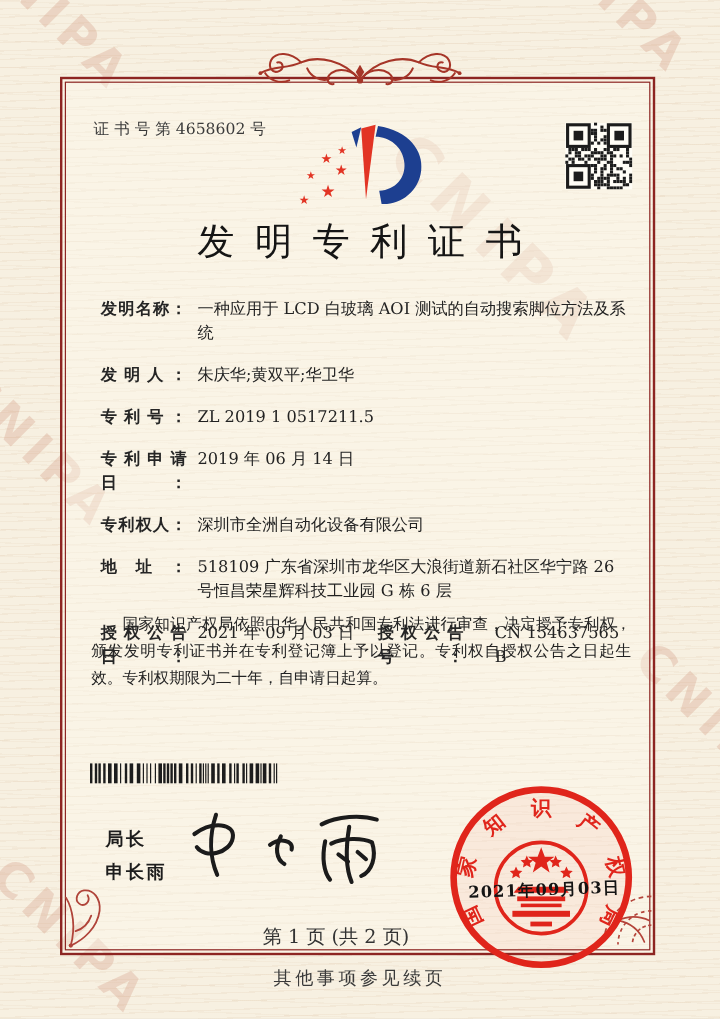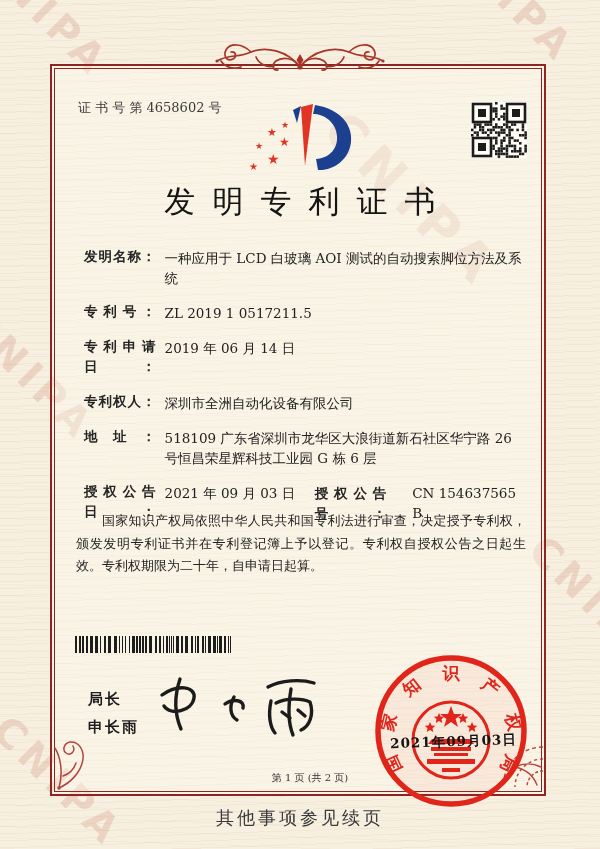--- a/index.html
+++ b/index.html
@@ -28,42 +28,42 @@
   .qr{position:absolute;left:471px;top:102px;width:56px;height:56px;z-index:2;}
   .logo{position:absolute;left:245px;top:102px;width:115px;height:82px;z-index:2;}
   .title{
     position:absolute;left:0;top:181px;width:100%;text-align:center;z-index:2;
     font-size:31px;font-weight:400;letter-spacing:0.55em;text-indent:0.55em;color:#151515;
   }
   .fields{position:absolute;left:84px;top:248px;width:444px;font-size:13.5px;line-height:20px;z-index:2;}
   .frow{margin-bottom:15px;display:flex;align-items:flex-start;}
   .flabel{
     display:inline-block;width:5.3em;min-width:5.3em;text-align:justify;text-align-last:justify;
-    color:#252525;font-weight:600;margin-right:9px;font-family:Liberation Mono, monospace;
+    color:#252525;font-weight:600;margin-right:9px;
   }
   .fvalue{color:#222;}
   .grow{display:flex;align-items:flex-start;}
   .grow .v1{display:inline-block;width:153px;}
   .grow .flabel2{display:inline-block;width:5.3em;min-width:5.3em;text-align:justify;text-align-last:justify;color:#252525;font-weight:600;margin-right:26px;}
   .body-text{position:absolute;left:62px;top:496px;width:478px;z-index:2;
     font-size:13px;line-height:1.74;text-align:justify;color:#232323;}
   .body-text p{margin:14px;text-indent:2em;}
   .barcode{position:absolute;left:75px;top:636px;z-index:2;}
   .signer{position:absolute;left:88px;top:690px;z-index:2;
     font-family:"DejaVu Sans","Liberation Sans",sans-serif;font-size:15px;font-weight:600;color:#1d1d1d;}
   .signer div{margin-bottom:9px;letter-spacing:2px;}
   .sig{position:absolute;left:150px;top:665px;z-index:2;}
   .seal{position:absolute;left:372px;top:652px;width:158px;height:158px;z-index:4;}
   .seal svg text{font-family:"DejaVu Serif","Liberation Serif",serif;font-size:17px;font-weight:700;fill:#e0251b;}
   .seal-date{
     position:absolute;left:366px;top:733px;width:175px;text-align:center;z-index:5;
     font-size:13.5px;font-weight:700;color:#141414;letter-spacing:1px;transform:rotate(-2deg);
   }
-  .page-no{position:absolute;left:64px;top:771px;width:492px;text-align:center;font-size:10px;color:#333;z-index:2;}
-  .note{position:absolute;left:0;top:806px;width:100%;text-align:center;font-size:18px;letter-spacing:3px;color:#3a3a3a;z-index:2;}
+  .page-no{position:absolute;left:34px;top:771px;width:492px;text-align:center;font-size:16px;color:#333;z-index:2;}
+  .note{position:absolute;left:0;top:806px;width:100%;text-align:center;font-size:15px;letter-spacing:3px;color:#3a3a3a;z-index:2;}
   .corner-orn{position:absolute;z-index:3;}
   .c-bl{left:53px;top:736px;}
   .c-br{left:489px;top:733px;}
 </style>
 </head>
 <body>
 
 <div class="page">
 
   <span class="wm" style="left:-38px;top:-12px;">CNIPA</span>
@@ -252,20 +252,24 @@
   </svg>
 
   <div class="title">发明专利证书</div>
 
   <div class="fields">
     <div class="frow">
       <span class="flabel">发明名称：</span>
       <span class="fvalue">一种应用于 LCD 白玻璃 AOI 测试的自动搜索脚位方法及系统</span>
     </div>
     <div class="frow">
+      <span class="flabel">发明人：</span>
+      <span class="fvalue">朱庆华;黄双平;华卫华</span>
+    </div>
+    <div class="frow">
       <span class="flabel">专利号：</span>
       <span class="fvalue">ZL 2019 1 0517211.5</span>
     </div>
     <div class="frow">
       <span class="flabel">专利申请日：</span>
       <span class="fvalue">2019 年 06 月 14 日</span>
     </div>
     <div class="frow">
       <span class="flabel">专利权人：</span>
       <span class="fvalue">深圳市全洲自动化设备有限公司</span>

